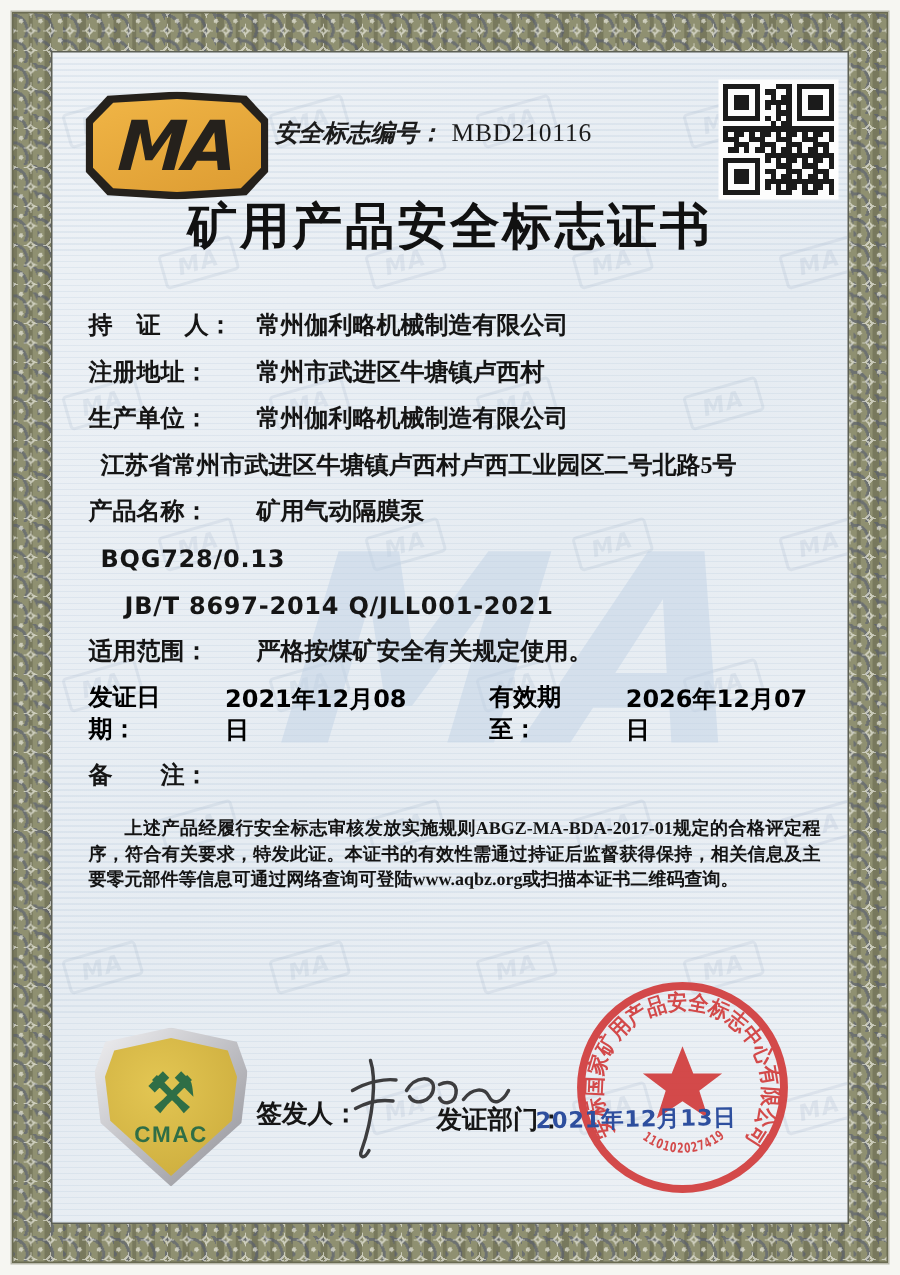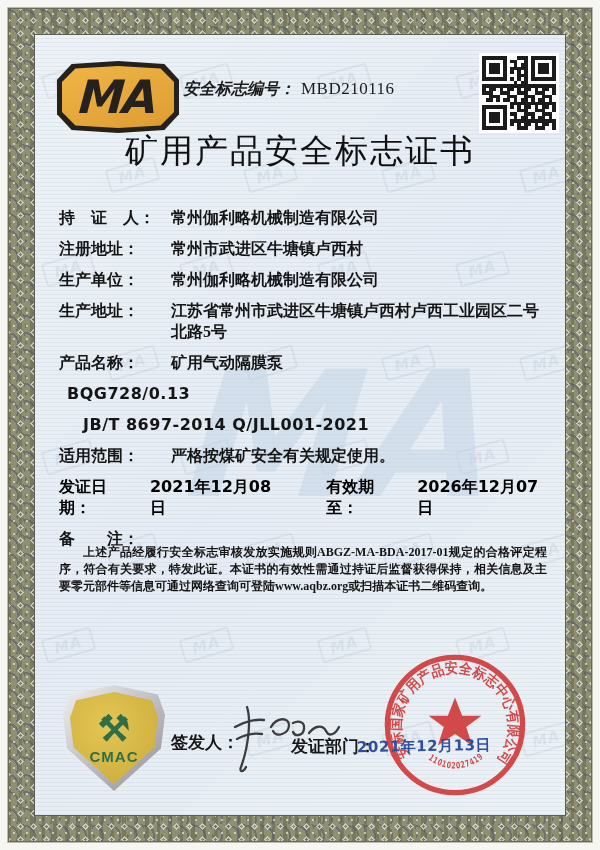--- a/index.html
+++ b/index.html
@@ -34,21 +34,21 @@
     clip-path:polygon(0 26%,12% 4%,50% 0,88% 4%,100% 26%,100% 74%,88% 96%,50% 100%,12% 96%,0 74%);}
   .ma-badge .inner{position:absolute;inset:5px;background:linear-gradient(160deg,#f0b546,#dd9c32);
     clip-path:polygon(0 26%,12% 4%,50% 0,88% 4%,100% 26%,100% 74%,88% 96%,50% 100%,12% 96%,0 74%);
     display:flex;align-items:center;justify-content:center;}
   .ma-badge .inner span{font:italic 900 46px "DejaVu Sans",sans-serif;color:#25211c;letter-spacing:-2px;transform:skewX(-4deg);}
   .certno{position:absolute;left:148px;top:44px;font-size:16px;color:#1c1c1c;white-space:nowrap;}
   .certno .lbl{font-weight:700;font-style:italic;}
   .certno .val{font-family:"Liberation Serif",serif;font-size:17px;letter-spacing:.5px;margin-left:6px;}
   .qr{position:absolute;left:444px;top:18px;width:80px;height:80px;background:#fdfdfd;padding:3px;box-sizing:border-box;}
   .title{position:absolute;left:0;top:94px;width:100%;text-align:center;
-    font-family:"Liberation Serif","DejaVu Serif",serif;font-weight:400;font-size:33px;color:#111;letter-spacing:2px;}
+    font-family:"Liberation Serif","DejaVu Serif",serif;font-weight:700;font-size:33px;color:#111;letter-spacing:2px;}
   
   .fields{position:absolute;left:24px;top:172px;right:16px;}
   .row{display:flex;margin-bottom:10px;font-size:16px;line-height:21px;color:#151515;}
   .row .label{flex:0 0 104px;font-weight:700;white-space:nowrap;}
   .row .label.wide{flex:0 0 auto;}
   .row .value{margin-left:8px;font-family:Liberation Serif, serif;font-weight:700;}
   .row .value.latin{font-family:"DejaVu Sans",sans-serif;font-weight:700;letter-spacing:.5px;}
   .row .value.after-wide{margin-left:24px;}
   .daterow{display:flex;margin-bottom:10px;font-size:16px;line-height:21px;}
   .daterow .label{font-weight:700;}
@@ -141,21 +141,20 @@
         </div>
       <div class="row">
           <span class="label">注册地址：</span>
           <span class="value">常州市武进区牛塘镇卢西村</span>
         </div>
       <div class="row">
           <span class="label">生产单位：</span>
           <span class="value">常州伽利略机械制造有限公司</span>
         </div>
       <div class="row">
-          <span class="label">生产地址：</span>
           <span class="value">江苏省常州市武进区牛塘镇卢西村卢西工业园区二号北路5号</span>
         </div>
       <div class="row">
           <span class="label">产品名称：</span>
           <span class="value">矿用气动隔膜泵</span>
         </div>
       <div class="row">
           <span class="value latin">BQG728/0.13</span>
         </div>
       <div class="row">

